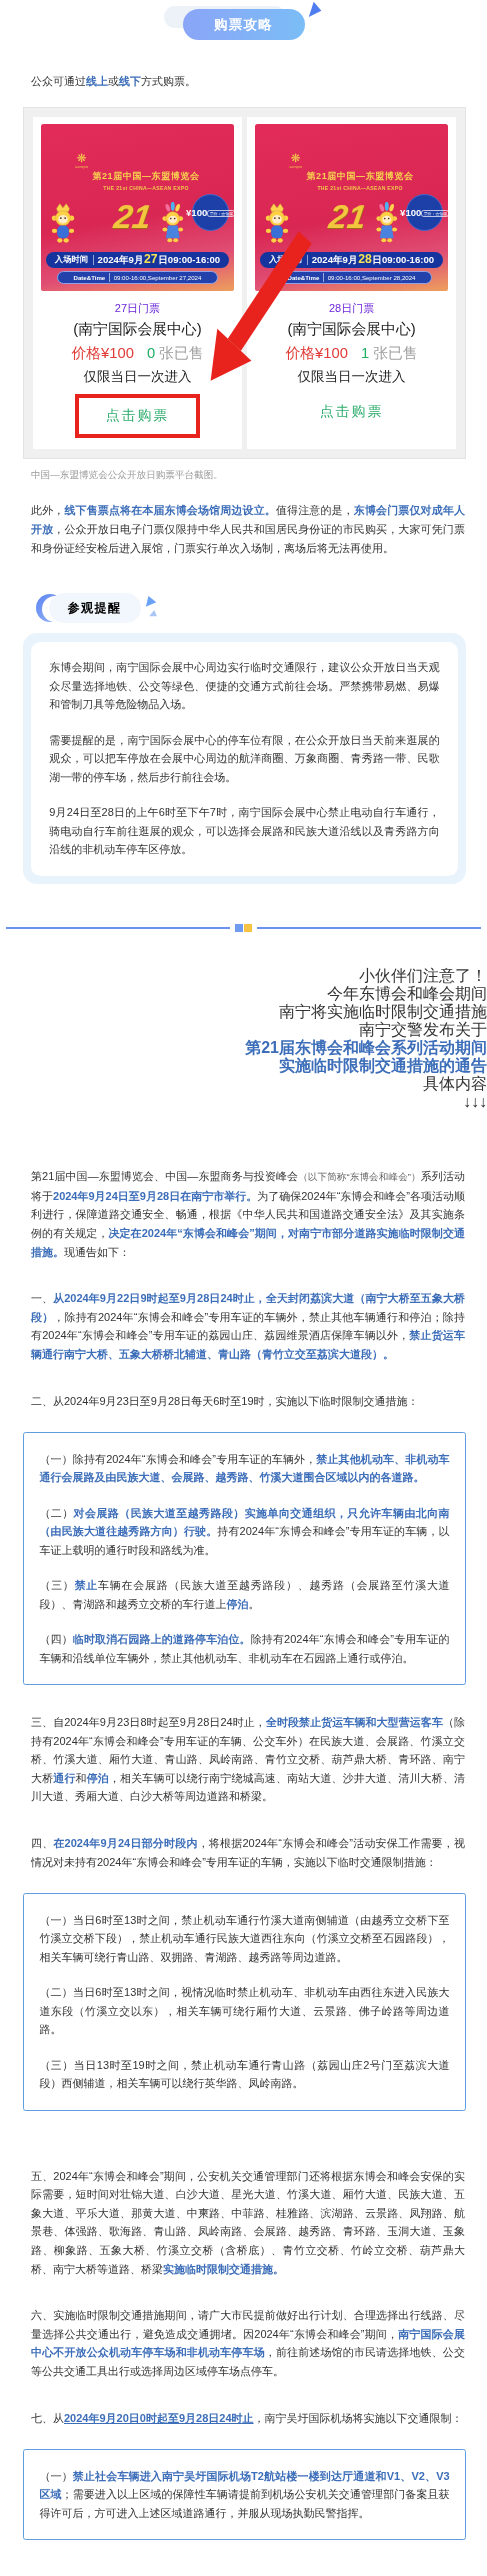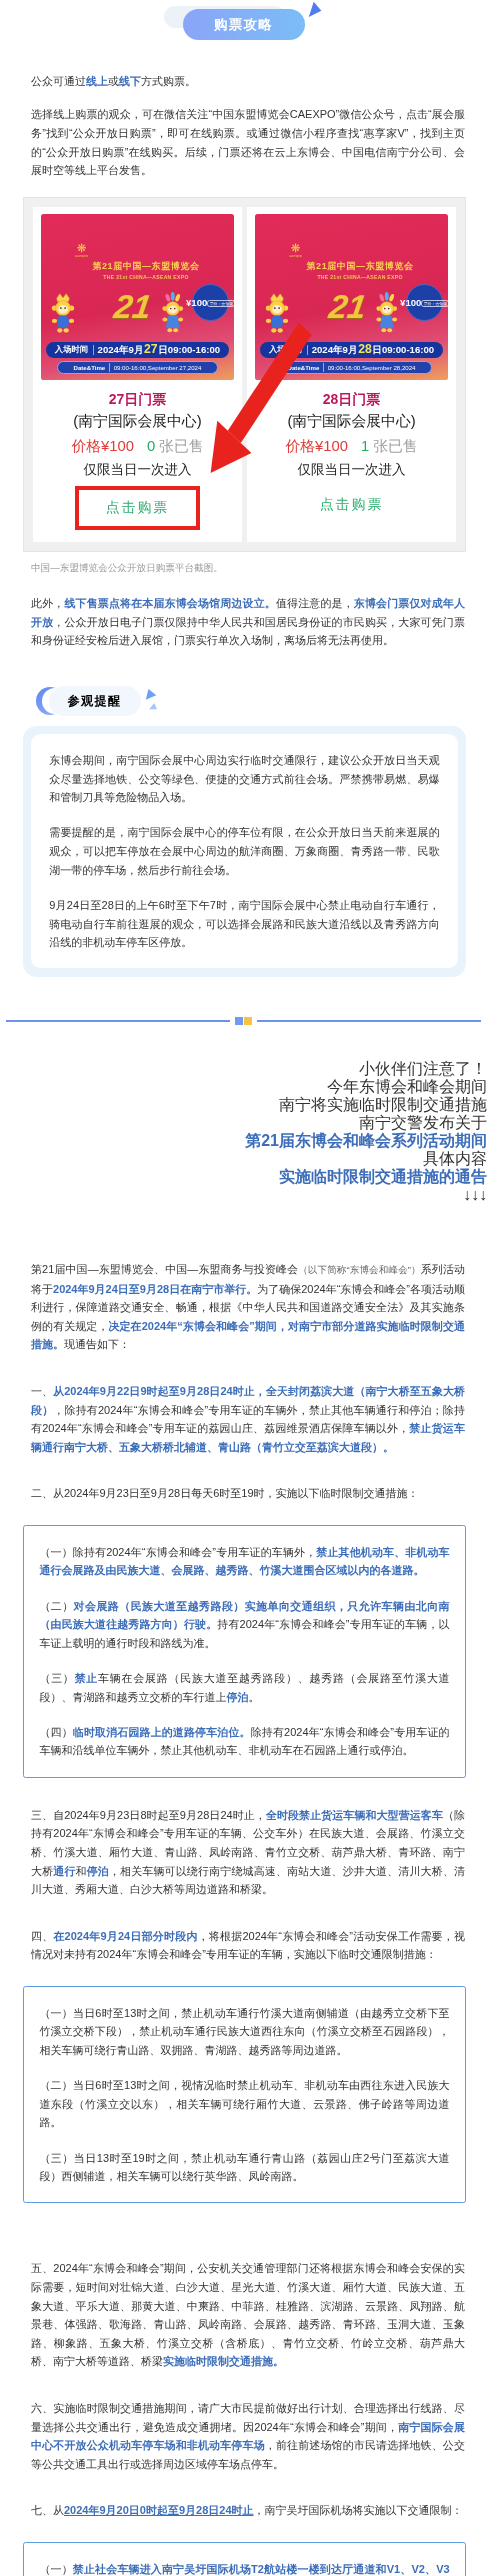--- a/index.html
+++ b/index.html
@@ -49,21 +49,21 @@
   .pb-sub{font-size:3.9px;margin-top:1.3px;border:0.6px solid rgba(255,255,255,.7);border-radius:2.6px;padding:0 1.3px;white-space:nowrap;}
   .bar1{margin-top:5.8px;display:flex;align-items:center;justify-content:center;gap:4.5px;
     background:#16349e;border-radius:10.3px;height:16px;color:#fff;}
   .bar1-label{font-size:8.3px;font-weight:700;}
   .bar-sep{width:0.6px;height:9.6px;background:rgba(255,255,255,.55);}
   .bar1-text{font-size:9.6px;font-weight:700;}
   .day{color:#f8e354;font-size:12.2px;padding:0 0.6px;}
   .bar2{margin:3.2px auto 0;width:88%;display:flex;align-items:center;justify-content:center;gap:3.9px;
     background:#2341ab;border:0.6px solid #8fa3e6;border-radius:7px;height:13px;color:#fff;font-size:6.1px;box-sizing:border-box;}
   .bar2-label{font-weight:700;}
-  .t-title{font-size:14px;font-weight:700;color:#be185d;margin-top:10.3px;}
+  .t-title{font-size:11px;font-weight:400;color:#6d28d9;margin-top:10.3px;}
   .t-venue{font-size:14.8px;color:#1a1a1a;margin-top:3.9px;white-space:nowrap;}
   .t-price{font-size:14.8px;margin-top:5.1px;display:flex;align-items:baseline;}
   .t-price .cnt{margin-left:13px;}
   .t-price .sold{margin-left:3.9px;}
   .t-note{font-size:13.5px;color:#222;margin-top:5.1px;}
   .buy{background:none;border:none;font-size:14px;color:#2ead6d;letter-spacing:1.9px;cursor:pointer;
     font-family:inherit;padding:0;}
   .redbox{border:4.5px solid #e8231d;padding:9px 27px;margin-top:7.7px;background:#fff;}
   .buy-plain{margin-top:17.3px;}
   .arrow-svg{position:absolute;left:0;top:0;width:100%;height:100%;pointer-events:none;}
@@ -108,21 +108,20 @@
 
 <div class="page">
 
   <div class="badge-wrap">
     <div class="badge-back"></div>
     <div class="badge-pill">购票攻略</div>
     <div class="badge-plane"></div>
   </div>
 
   <p class="text mt46"><span>公众可通过</span><span class="b">线上</span><span>或</span><span class="b">线下</span><span>方式购票。</span></p>
-  <p class="text"><span>选择线上购票的观众，可在微信关注“中国东盟博览会CAEXPO”微信公众号，点击“展会服务”找到“公众开放日购票”，即可在线购票。或通过微信小程序查找“惠享家V”，找到主页的“公众开放日购票”在线购买。后续，门票还将在云上东博会、中国电信南宁分公司、会展时空等线上平台发售。</span></p>
 
   <div class="frame">
 
     <div class="card">
       <div class="poster">
         <div class="poster-head">
           <div class="logo">
             <span class="logo-glyph">❋</span>
             <span class="logo-text">caexpo</span>
           </div>
@@ -295,22 +294,22 @@
     <div class="div-sq sq-yellow"></div>
     <div class="div-line"></div>
   </div>
 
   <div class="stanza">
     <div><span>小伙伴们注意了！</span></div>
     <div><span>今年东博会和峰会期间</span></div>
     <div><span>南宁将实施临时限制交通措施</span></div>
     <div><span>南宁交警发布关于</span></div>
     <div><span class="b">第21届东博会和峰会系列活动期间</span></div>
+    <div><span class="b">实施临时限制交通措施的通告</span></div>
     <div><span>具体内容</span></div>
-    <div><span class="b">实施临时限制交通措施的通告</span></div>
     <div><span>↓↓↓</span></div>
   </div>
 
   <p class="text mt54"><span>第21届中国—东盟博览会、中国—东盟商务与投资峰会</span><span class="sm">（以下简称“东博会和峰会”）</span><span>系列活动将于</span><span class="b">2024年9月24日至9月28日在南宁市举行。</span><span>为了确保2024年“东博会和峰会”各项活动顺利进行，保障道路交通安全、畅通，根据《中华人民共和国道路交通安全法》及其实施条例的有关规定，</span><span class="b">决定在2024年“东博会和峰会”期间，对南宁市部分道路实施临时限制交通措施。</span><span>现通告如下：</span></p>
   <p class="text mt44"><span>一、</span><span class="b">从2024年9月22日9时起至9月28日24时止，全天封闭荔滨大道（南宁大桥至五象大桥段）</span><span>，除持有2024年“东博会和峰会”专用车证的车辆外，禁止其他车辆通行和停泊；除持有2024年“东博会和峰会”专用车证的荔园山庄、荔园维景酒店保障车辆以外，</span><span class="b">禁止货运车辆通行南宁大桥、五象大桥桥北辅道、青山路（青竹立交至荔滨大道段）。</span></p>
   <p class="text mt44"><span>二、从2024年9月23日至9月28日每天6时至19时，实施以下临时限制交通措施：</span></p>
 
   <div class="bluebox">
     <p><span>（一）除持有2024年“东博会和峰会”专用车证的车辆外，</span><span class="b">禁止其他机动车、非机动车通行会展路及由民族大道、会展路、越秀路、竹溪大道围合区域以内的各道路。</span></p>
     <p><span>（二）</span><span class="b">对会展路（民族大道至越秀路段）实施单向交通组织，只允许车辆由北向南（由民族大道往越秀路方向）行驶。</span><span>持有2024年“东博会和峰会”专用车证的车辆，以车证上载明的通行时段和路线为准。</span></p>

